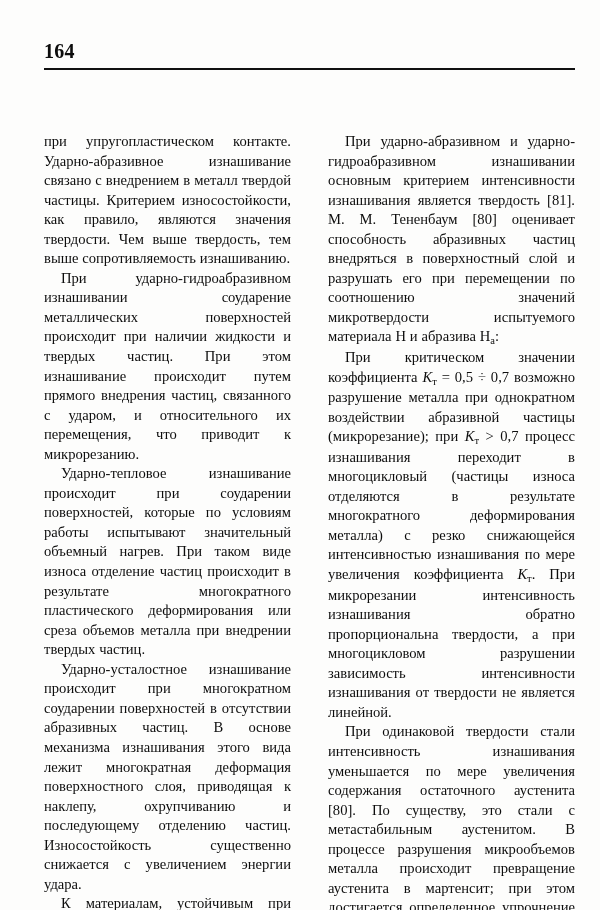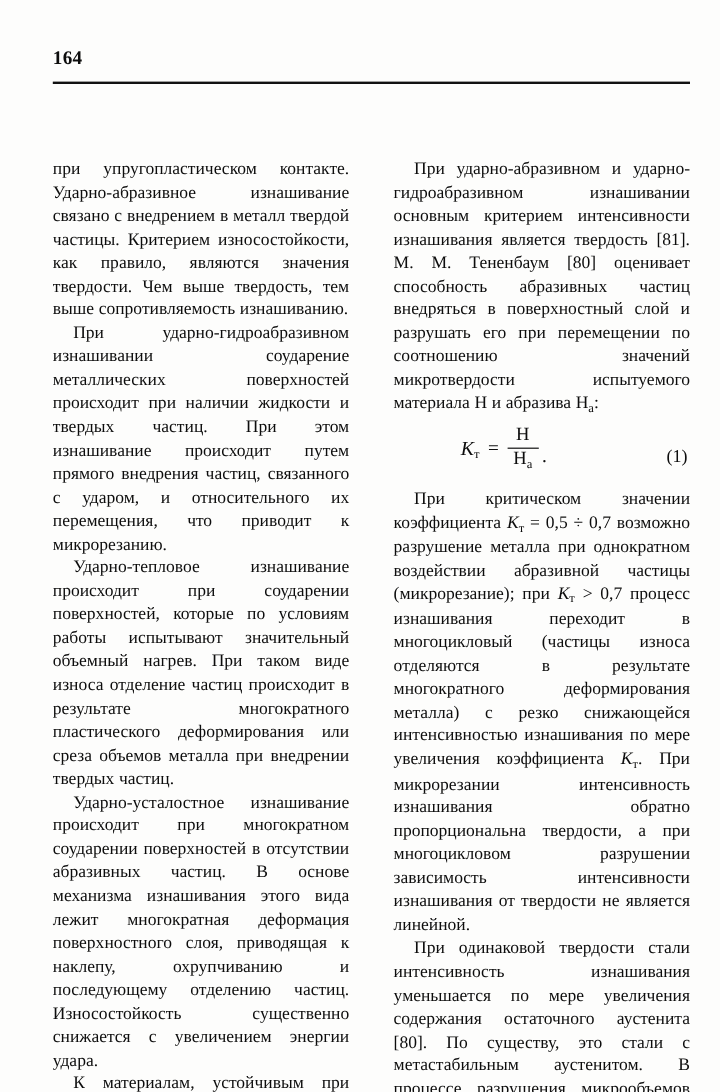--- a/index.html
+++ b/index.html
@@ -22,21 +22,21 @@
     position: absolute;
     left: 44px;
     top: 40px;
     width: 532px;
     height: 22px;
   }
   .folio {
     position: absolute;
     left: 0;
     top: 0;
-    font-size: 16px;
+    font-size: 20px;
     font-weight: bold;
     letter-spacing: 0.2px;
   }
   .runhead-title {
     position: absolute;
     left: 0;
     top: 2px;
     width: 532px;
     text-align: center;
     font-size: 12.5px;
@@ -185,33 +185,20 @@
       <p class="para">Ударно-тепловое изнашивание происходит при соударении поверхностей, которые по условиям работы испытывают значительный объемный нагрев. При таком виде износа отделение частиц происходит в результате многократного пластического деформирования или среза объемов металла при внедрении твердых частиц.</p>
       <p class="para">Ударно-усталостное изнашивание происходит при многократном соударении поверхностей в отсутствии абразивных частиц. В основе механизма изнашивания этого вида лежит многократная деформация поверхностного слоя, приводящая к наклепу, охрупчиванию и последующему отделению частиц. Износостойкость существенно снижается с увеличением энергии удара.</p>
       <p class="para">К материалам, устойчивым при работе в условиях больших давлений и ударных нагрузок, предъявляются следующие требования: а) повышенная твердость и одновременно определенный запас по пластичности; б) повышенная теплостойкость; в) высокая коррозионная стойкость.</p>
 
     </div>
 
     <div class="col col-right">
 
       <p class="para"><span>При ударно-абразивном и ударно-гидроабразивном изнашивании основным критерием интенсивности изнашивания является твердость [81]. М. М. Тененбаум [80] оценивает способность абразивных частиц внедряться в поверхностный слой и разрушать его при перемещении по соотношению значений микротвердости испытуемого материала Н и абразива Н</span><span class="mup"><sub>а</sub></span><span>:</span></p>
 
-      <div class="equation">
-        <div class="eq-body">
-          <span class="eq-lhs"><span>K</span><sub>т</sub></span>
-          <span class="eq-eq">=</span>
-          <span class="eq-frac">
-            <span class="eq-num">H</span>
-            <span class="eq-bar"></span>
-            <span class="eq-den"><span>H</span><sub>а</sub></span>
-          </span>
-          <span class="eq-period">.</span>
-        </div>
-        <span class="eq-number">(1)</span>
-      </div>
 
       <p class="para"><span>При критическом значении коэффициента </span><span class="mi"><span>K</span><sub>т</sub></span><span> = 0,5 ÷ 0,7</span><span> возможно разрушение металла при однократном воздействии абразивной частицы (микрорезание); при </span><span class="mi"><span>K</span><sub>т</sub></span><span> &gt; 0,7</span><span> процесс изнашивания переходит в многоцикловый (частицы износа отделяются в результате многократного деформирования металла) с резко снижающейся интенсивностью изнашивания по мере увеличения коэффициента </span><span class="mi"><span>K</span><sub>т</sub></span><span>. При микрорезании интенсивность изнашивания обратно пропорциональна твердости, а при многоцикловом разрушении зависимость интенсивности изнашивания от твердости не является линейной.</span></p>
 
       <p class="para">При одинаковой твердости стали интенсивность изнашивания уменьшается по мере увеличения содержания остаточного аустенита [80]. По существу, это стали с метастабильным аустенитом. В процессе разрушения микрообъемов металла происходит превращение аустенита в мартенсит; при этом достигается определенное упрочнение поверхностного слоя, создаются сжимающие внутренние напряжения, выделяются мелкодисперсные карбиды по плоскостям скольжения.</p>
 
     </div>
 
   </div>
 </div>
 

